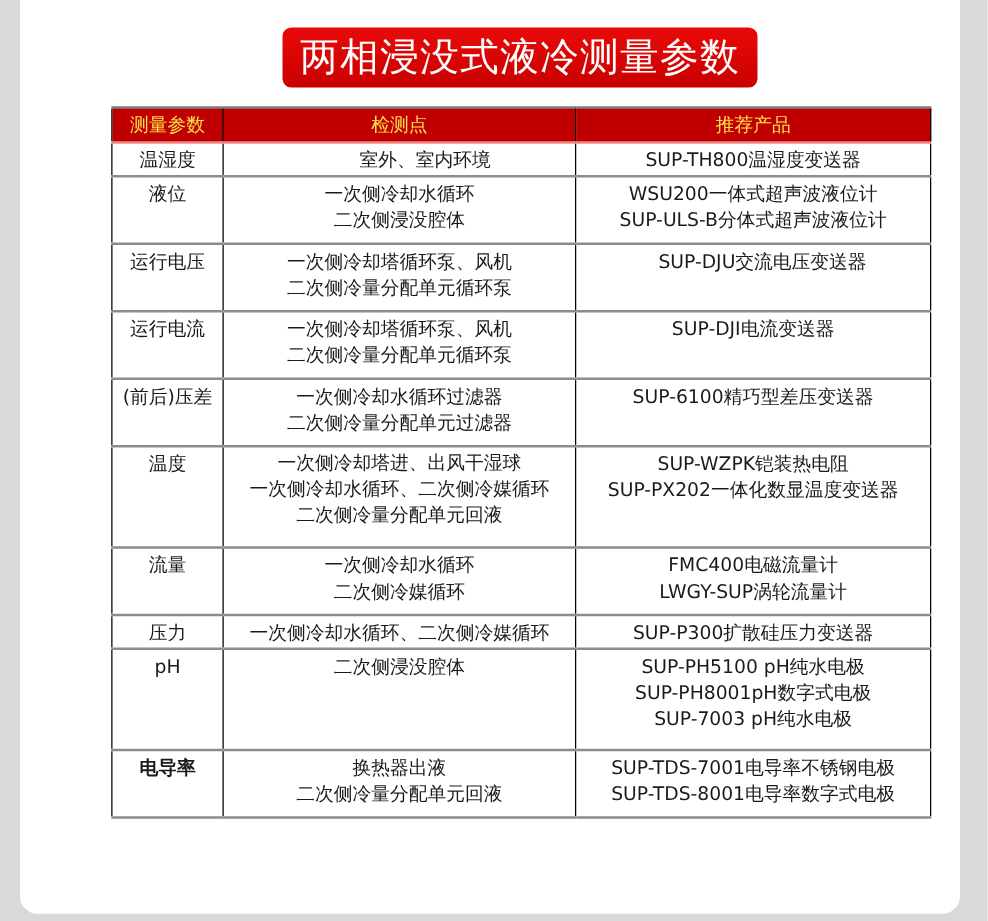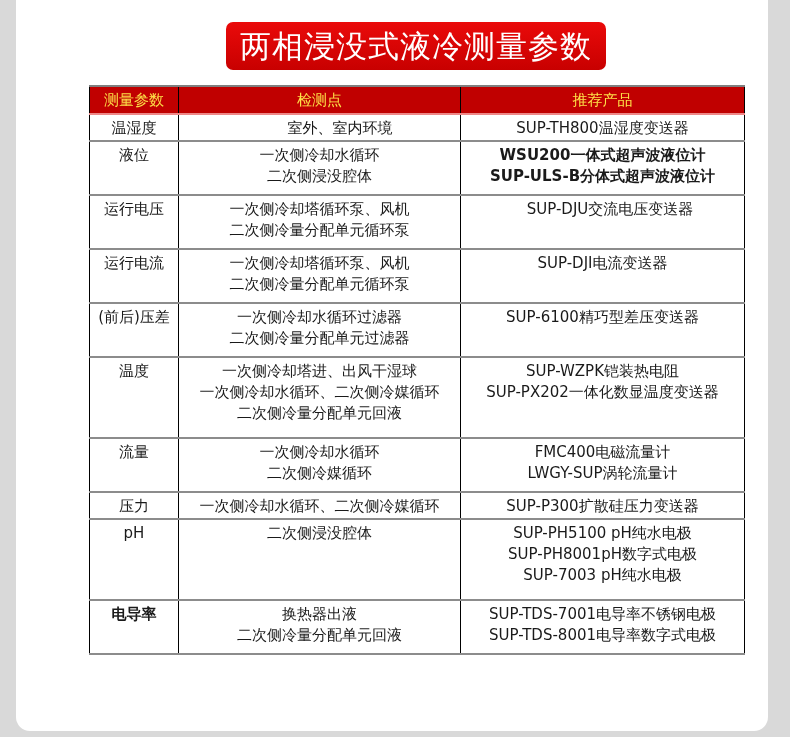--- a/index.html
+++ b/index.html
@@ -101,21 +101,21 @@
           </td>
         </tr>
         <tr>
           <td style="height: 54px;">
             <span class="line">液位</span>
           </td>
           <td style="height: 54px;">
             <span class="line">一次侧冷却水循环</span>
             <span class="line">二次侧浸没腔体</span>
           </td>
-          <td style="height: 54px; font-weight: bold;">
+          <td style="height: 54px;">
             <span class="line">WSU200一体式超声波液位计</span>
             <span class="line">SUP-ULS-B分体式超声波液位计</span>
           </td>
         </tr>
         <tr>
           <td style="height: 54px;">
             <span class="line">运行电压</span>
           </td>
           <td style="height: 54px;">
             <span class="line">一次侧冷却塔循环泵、风机</span>

